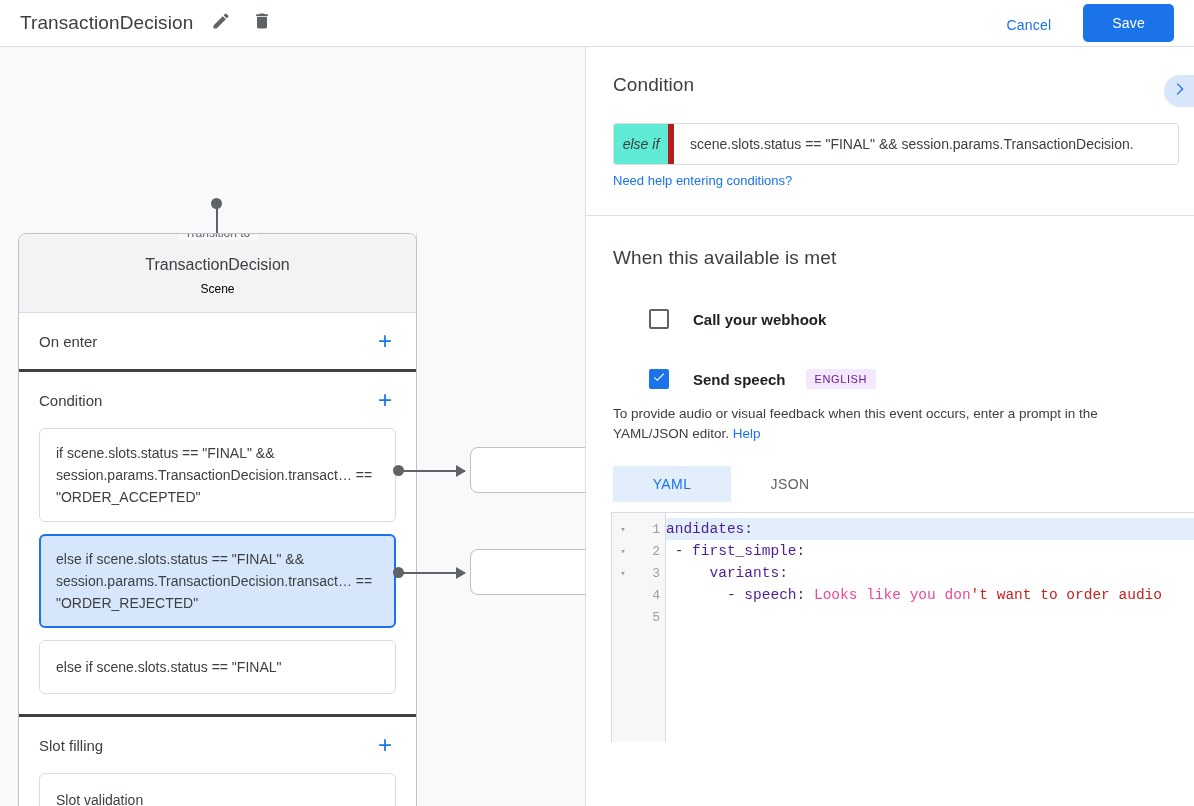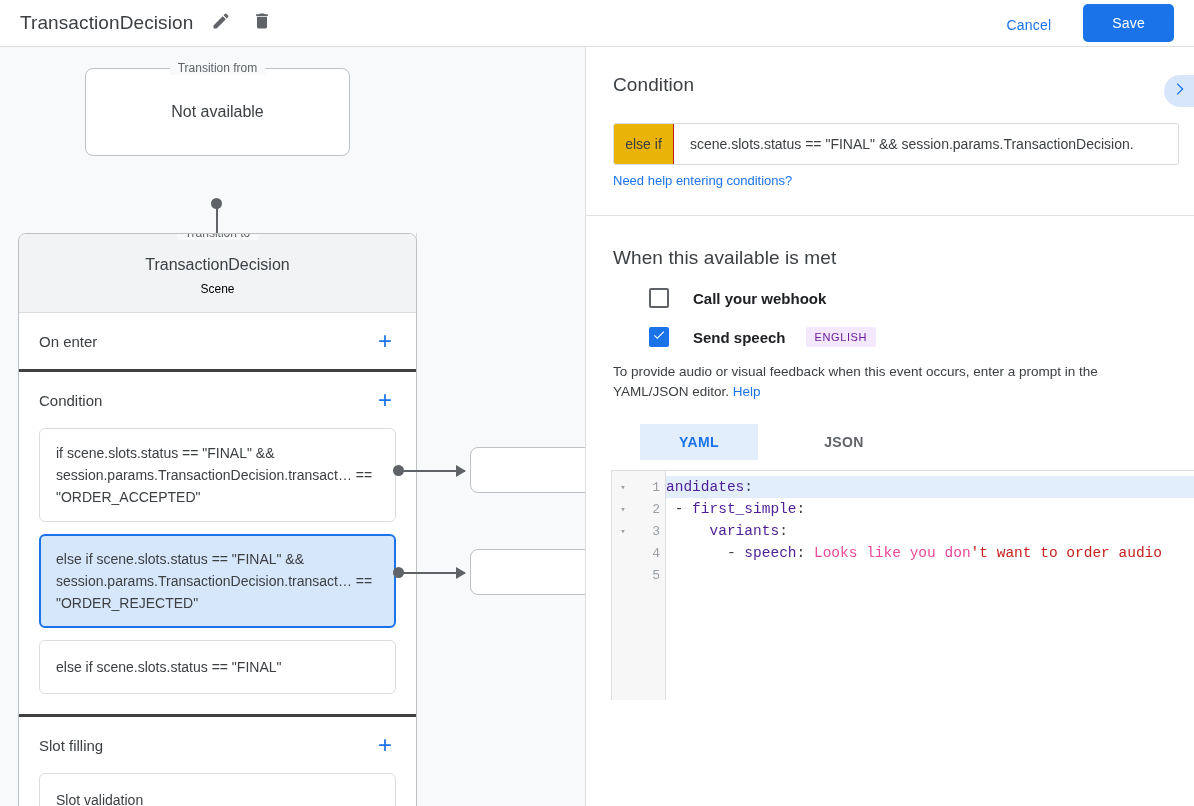--- a/index.html
+++ b/index.html
@@ -242,25 +242,26 @@
     position: absolute;
     left: 27px; top: 76px;
     width: 566px; height: 42px;
     display: flex;
     border: 1px solid #dadce0;
     border-radius: 3px;
     overflow: hidden;
   }
   .cond-prefix {
     width: 60px;
-    background: #eab308;
-    border-right: 1px solid #b91c1c;
+    background: #5eead4;
+    border-right: 6px solid #b91c1c;
     display: flex; align-items: center; justify-content: center;
     font-size: 14px; color: #3c4043;
     flex: none;
+    font-style: italic;
   }
   .cond-input {
     flex: 1;
     border: none; outline: none;
     padding: 0 16px;
     font-size: 14px;
     color: #3c4043;
     font-family: inherit;
     background: #fff;
   }
@@ -272,21 +273,21 @@
     text-decoration: none;
     cursor: pointer;
   }
 
   .rp-block-2 { position: relative; padding: 0 27px; }
   .rp-subheading {
     font-size: 19px; color: #3c4043;
     padding-top: 31px;
     letter-spacing: .1px;
   }
-  .check-row { display: flex; align-items: center; margin-top: 19px; padding-left: 36px; }
+  .check-row { display: flex; align-items: center; margin-top: 40px; padding-left: 36px; }
   .checkbox {
     width: 20px; height: 20px;
     border: 2px solid #5f6368;
     border-radius: 2px;
     background: #fff;
     cursor: pointer;
     flex: none;
   }
   .checkbox.checked {
     background: #1a73e8;
@@ -320,25 +321,24 @@
 
   .editor-tabs {
     display: flex;
     margin-top: 22px;
   }
   .etab {
     min-width: 118px;
     height: 36px;
     display: flex; align-items: center; justify-content: center;
     font-size: 14px;
-    font-weight: 700;
+    font-weight: 400;
     color: #5f6368;
     cursor: pointer;
     letter-spacing: .4px;
-    margin-left: 27px;
   }
   .etab.active { background: #e3eefc; color: #1a73e8; }
 
   .editor {
     margin-top: 10px;
     margin-left: -2px;
     border-top: 1px solid #dadce0;
     border-left: 1px solid #dadce0;
     width: 585px;
     height: 230px;
@@ -407,24 +407,20 @@
   </div>
 
   <div class="header-right">
     <button class="cancel-btn">Cancel</button>
     <button class="save-btn">Save</button>
   </div>
 </div>
 
 <div class="left-panel">
 
-  <div class="fieldset-box" id="node-transition-from">
-    <div class="fieldset-legend">Transition from</div>
-    <div class="node-main">Not available</div>
-  </div>
 
   <div class="arrow-dot"></div>
   <div class="arrow-line"></div>
   <div class="arrow-head"></div>
 
   <div class="vrule"></div>
 
   <div id="scene-card">
     <div class="scene-header">
       <div class="scene-title">TransactionDecision</div>

